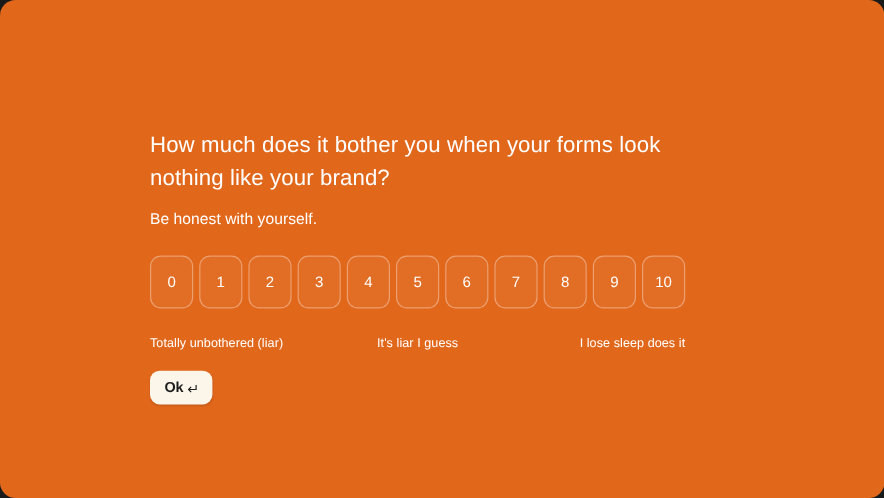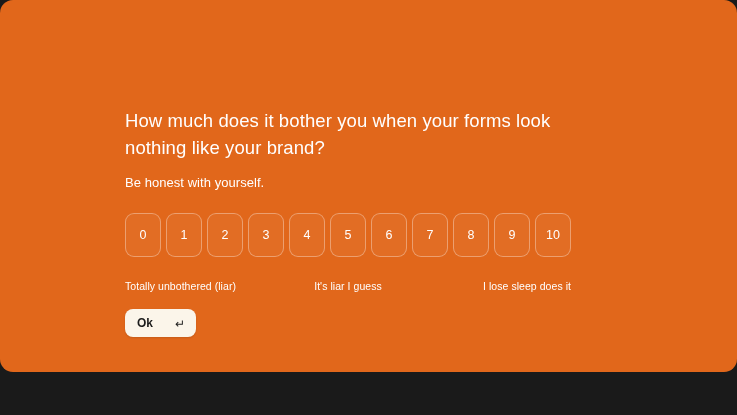--- a/index.html
+++ b/index.html
@@ -11,21 +11,21 @@
     width: 737px;
     height: 415px;
     overflow: hidden;
     font-family: "Liberation Sans", sans-serif;
     -webkit-font-smoothing: antialiased;
   }
 
   .screen {
     position: relative;
     width: 737px;
-    height: 372px;
+    height: 415px;
     box-sizing: border-box;
     background: #E1671B;
     border-radius: 13px;
     overflow: hidden;
   }
 
   .content {
     position: absolute;
     left: 125px;
     top: 107px;
@@ -99,21 +99,21 @@
   .scale-label.at-middle { left: 50%; transform: translateX(-50%); }
   .scale-label.at-end    { right: 0; }
 
   .ok-row {
     margin-top: 15px;
   }
 
   .ok-button {
     display: inline-flex;
     align-items: center;
-    gap: 22px;
+    gap: 3px;
     background: #FBF5EA;
     color: #1C1C1C;
     border: none;
     border-radius: 8px;
     padding: 7px 11px 7px 12px;
     font-family: "Liberation Sans", sans-serif;
     font-size: 12px;
     font-weight: 700;
     cursor: pointer;
     box-shadow: 0 1px 2px rgba(0, 0, 0, 0.12);

